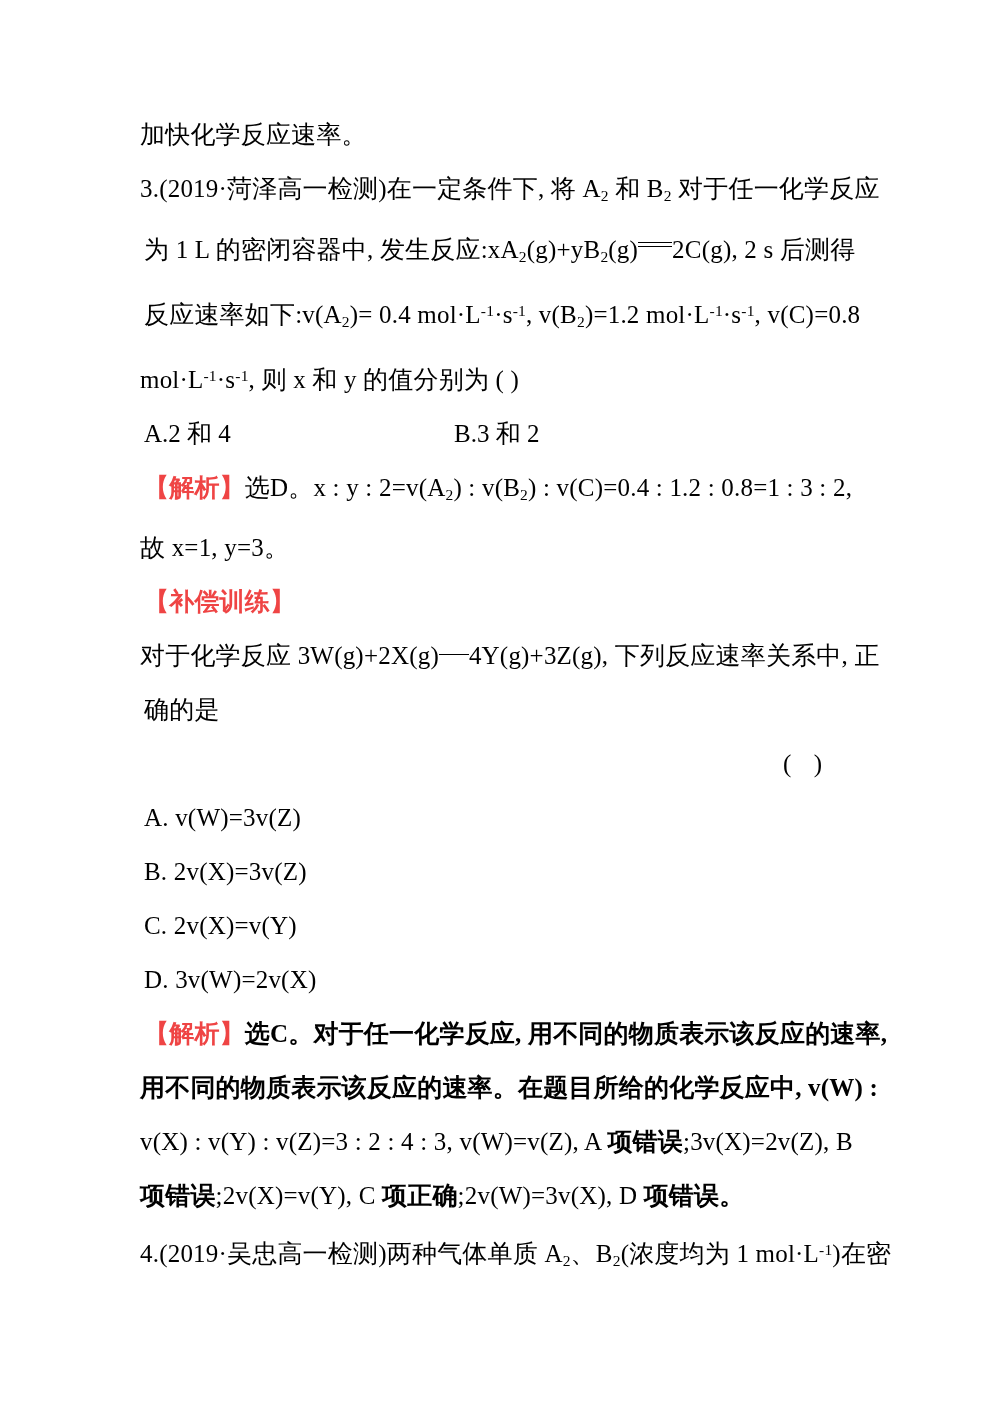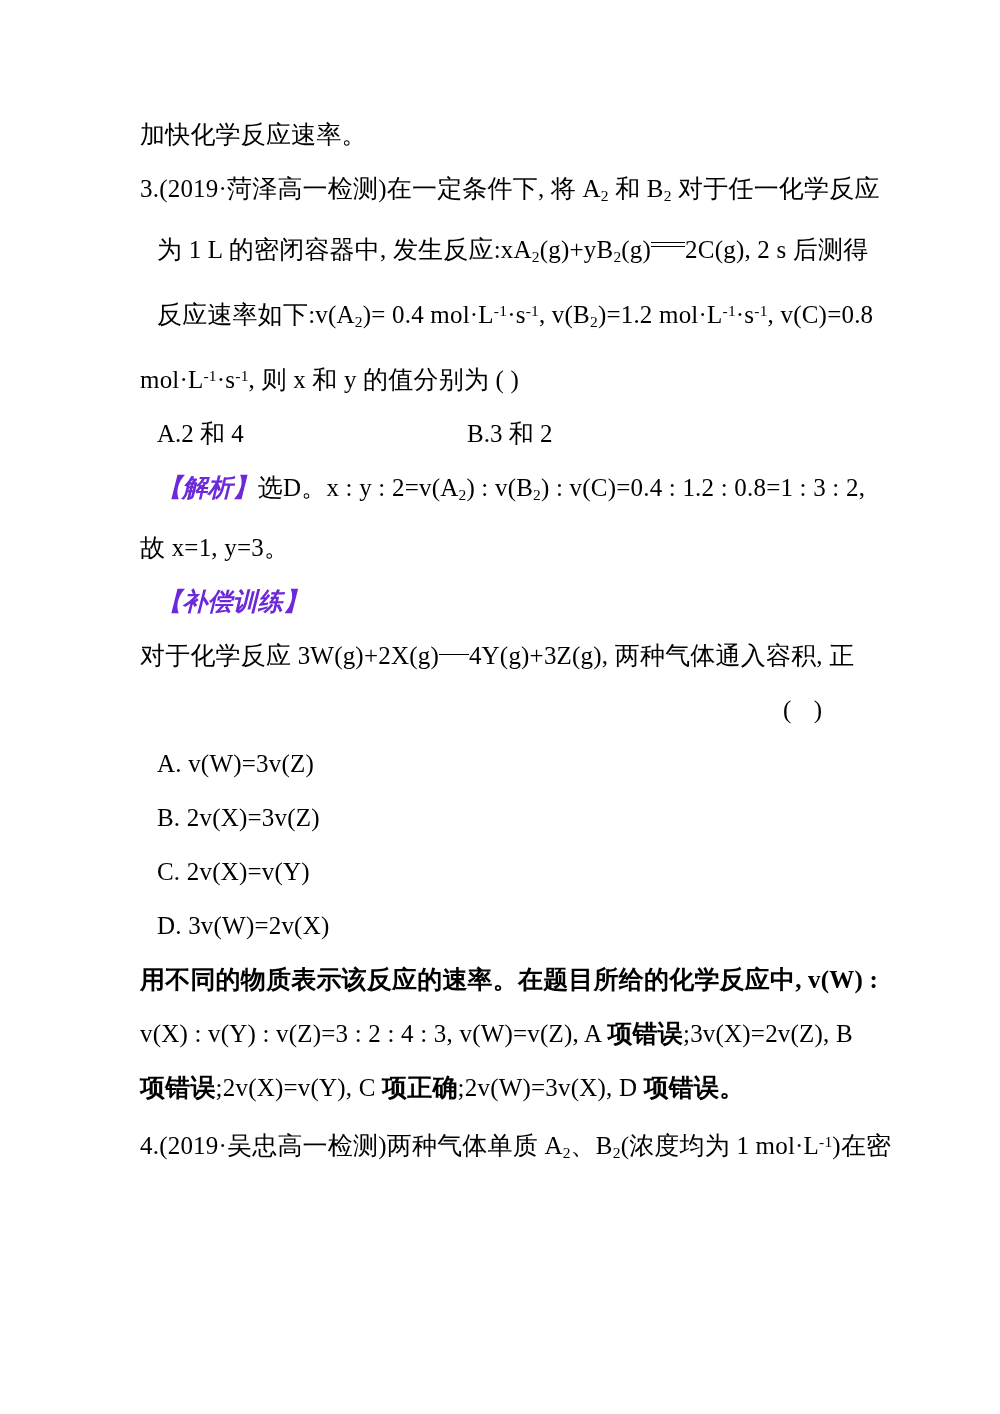--- a/index.html
+++ b/index.html
@@ -28,24 +28,23 @@
     top: 108px;
     width: 730px;
   }
   .line {
     font-size: 25px;
     line-height: 54px;
     white-space: nowrap;
     letter-spacing: 0.2px;
   }
   .indent-0 { margin-left: 0; }
-  .indent-1 { margin-left: 17px; }
+  .indent-1 { margin-left: 4px; }
   .red {
-    color: #6d28d9;
-    font-style: italic;
+    color: #ef4444;
   }
   .bold-cn {
     font-weight: bold;
   }
   sub {
     font-size: 0.62em;
     vertical-align: -0.25em;
   }
   sup {
     font-size: 0.62em;
@@ -119,30 +118,32 @@
       <span>B.3 和 2</span>
     </div>
 
 
     <div class="line indent-1"><span class="red bold-cn">【解析】</span><span>选D。x : y : 2=v(A</span><sub>2</sub><span>) : v(B</span><sub>2</sub><span>) : v(C)=0.4 : 1.2 : 0.8=1 : 3 : 2,</span></div>
 
     <div class="line indent-0"><span>故 x=1, y=3。</span></div>
 
     <div class="line indent-1"><span class="red bold-cn">【补偿训练】</span></div>
 
-    <div class="line indent-0"><span>对于化学反应 3W(g)+2X(g)</span><span class="single-line"></span><span>4Y(g)+3Z(g), 两种气体通入容积, 正</span></div>
+    <div class="line indent-0"><span>对于化学反应 3W(g)+2X(g)</span><span class="single-line"></span><span>4Y(g)+3Z(g), 下列反应速率关系中, 正</span></div>
 
+    <div class="line indent-1"><span>确的是</span></div>
 
     <div class="line rightparen"><span class="paren-gap">(    )</span></div>
 
     <div class="line indent-1"><span>A. v(W)=3v(Z)</span></div>
     <div class="line indent-1"><span>B. 2v(X)=3v(Z)</span></div>
     <div class="line indent-1"><span>C. 2v(X)=v(Y)</span></div>
     <div class="line indent-1"><span>D. 3v(W)=2v(X)</span></div>
 
+    <div class="line indent-1"><span class="red bold-cn">【解析】</span><span class="bold-cn">选C。对于任一化学反应, 用不同的物质表示该反应的速率,</span></div>
 
     <div class="line indent-0"><span class="bold-cn">用不同的物质表示该反应的速率。在题目所给的化学反应中, v(W) :</span></div>
 
     <div class="line indent-0"><span>v(X) : v(Y) : v(Z)=3 : 2 : 4 : 3, v(W)=v(Z), A </span><span class="bold-cn">项错误</span><span>;3v(X)=2v(Z), B</span></div>
 
     <div class="line indent-0"><span class="bold-cn">项错误</span><span>;2v(X)=v(Y), C </span><span class="bold-cn">项正确</span><span>;2v(W)=3v(X), D </span><span class="bold-cn">项错误。</span></div>
 
     <div class="line indent-0"><span>4.(2019·吴忠高一检测)两种气体单质 A</span><sub>2</sub><span>、B</span><sub>2</sub><span>(浓度均为 1 mol·L</span><sup>-1</sup><span>)在密</span></div>
 
   </div>

